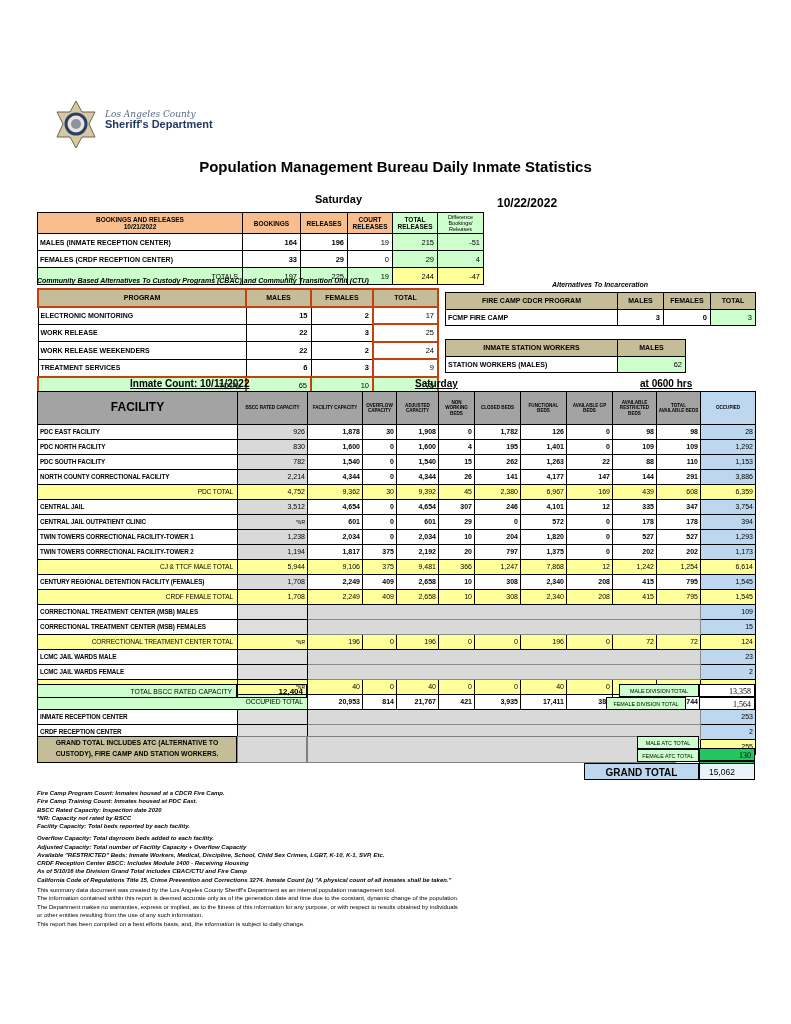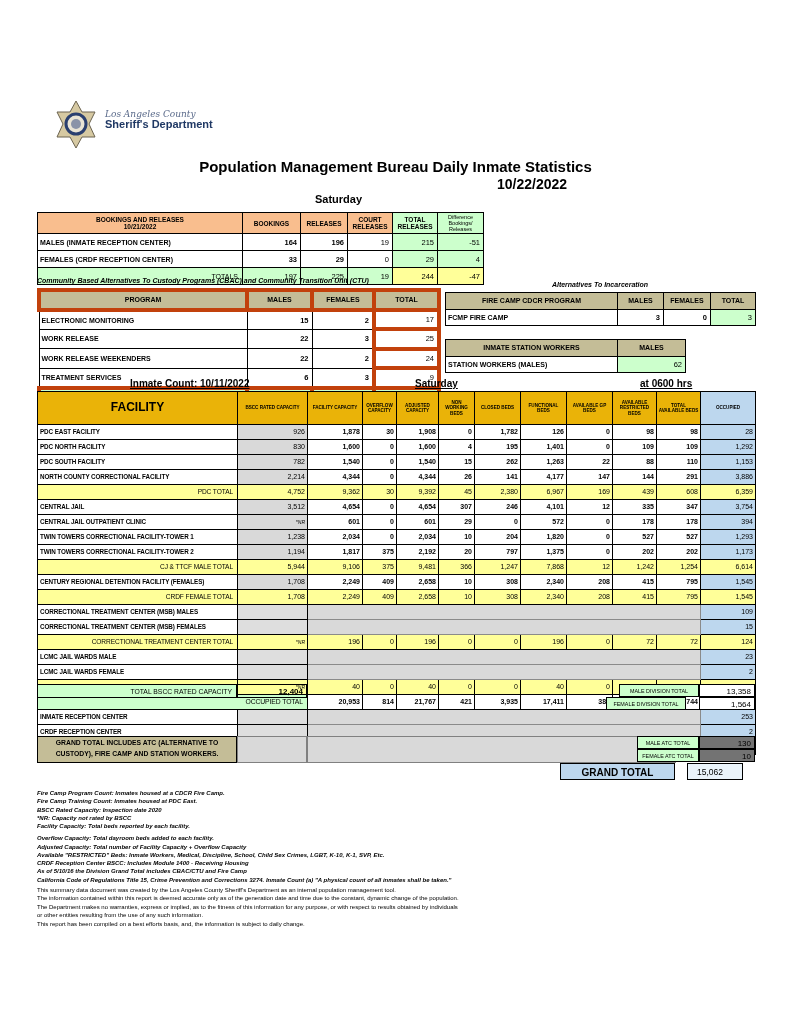--- a/index.html
+++ b/index.html
@@ -10,41 +10,41 @@
 
   
   .logo-wrap{left:53px;top:100px;display:flex;align-items:flex-start;}
   .logo-text{margin-left:6px;margin-top:10px;line-height:1.05;}
   .logo-county{font-family:"DejaVu Serif",serif;font-style:italic;font-size:9px;color:#5a6a8a;}
   .logo-dept{font-size:11px;font-weight:bold;color:#1F3864;}
 
   
   .page-title{left:0;top:158px;width:100%;text-align:center;font-size:15px;font-weight:bold;}
   .day-top{left:315px;top:193px;font-size:11px;font-weight:bold;}
-  .date-top{left:497px;top:176px;font-size:14px;font-weight:bold;}
+  .date-top{left:497px;top:196px;font-size:12px;font-weight:bold;}
 
   
   .bookings{left:37px;top:212px;}
   .bookings table{width:446px;border:1.5px solid #000;}
   .bookings td{border:1px solid #000;font-size:7.5px;height:14px;}
   .bookings .hdr{background:#F9BE8E;text-align:center;font-weight:bold;font-size:6.5px;line-height:1.1;white-space:normal;}
   .bookings .hdr-grn{background:#CCFFCC;}
   .bookings .hdr-diff{font-weight:normal;font-size:5.5px;}
   .bookings .lab{font-weight:bold;font-size:7px;padding-left:2px;border:1.6px solid #000;}
   .bookings .num{text-align:right;padding-right:3px;}
   .bookings .thick{border:1.8px solid #000;font-weight:bold;}
   .bookings .grn{background:#CCFFCC;}
   .bookings .yel{background:#FFFF99;}
   .bookings .tot-lab{background:#CCFFCC;text-align:right;font-size:7px;padding-right:4px;}
 
   
   .cbac-title{left:37px;top:277px;font-size:7px;font-weight:bold;font-style:italic;}
   .cbac{left:37px;top:288px;}
   .cbac table{width:400px;border:1.5px solid #000;}
-  .cbac td{border:4px solid #c2410c;font-size:7.5px;height:13.5px;}
+  .cbac td{border:2px solid #c2410c;font-size:7.5px;height:13.5px;}
   .cbac .hdr{background:#C4BD97;text-align:center;font-weight:bold;font-size:7px;}
   .cbac .lab{font-weight:bold;font-size:7px;padding-left:2px;border:1.6px solid #000;}
   .cbac .num{text-align:right;padding-right:3px;}
   .cbac .thick{border:1.8px solid #000;font-weight:bold;}
   .cbac .grn{background:#CCFFCC;}
   .cbac .tot-lab{background:#CCFFCC;text-align:right;font-size:7px;padding-right:4px;}
 
   
   .ati-title{left:445px;top:281px;width:310px;text-align:center;font-size:7px;font-weight:bold;font-style:italic;}
   .fire{left:445px;top:292px;}
@@ -60,21 +60,21 @@
 
   
   .cl-a{left:130px;top:378px;font-size:10px;font-weight:bold;text-decoration:underline;}
   .cl-b{left:415px;top:378px;font-size:10px;font-weight:bold;text-decoration:underline;}
   .cl-c{left:640px;top:378px;font-size:10px;font-weight:bold;text-decoration:underline;}
 
   
   .facility{left:37px;top:391px;}
   .facility table{width:718px;border:1.8px solid #000;}
   .facility td{border:1px solid #000;font-size:7px;height:12px;line-height:12px;}
-  .facility .hd{background:#eab308;text-align:center;font-weight:bold;font-size:4.6px;line-height:1.15;white-space:normal;height:30px;vertical-align:middle;}
+  .facility .hd{background:#a3a3a3;text-align:center;font-weight:bold;font-size:4.6px;line-height:1.15;white-space:normal;height:30px;vertical-align:middle;}
   .facility .hd-fac{font-size:12px;}
   .facility .hd-occ{background:#BDD7EE;}
   .facility .lab{font-weight:bold;font-size:6.3px;padding-left:2px;letter-spacing:-0.1px;}
   .facility td.val,.facility td.bscc,.facility td.occ{text-align:right;padding-right:2px;}
   .r-fac .bscc{background:#D9D9D9;}
   .r-fac .val{font-weight:bold;border:1.7px solid #000;}
   .r-fac .occ{background:#BDD7EE;}
   .r-total td{background:#FFFF99;}
   .r-total .lab{font-weight:normal;text-align:right;padding-right:4px;font-size:6.6px;}
   .r-span .bscc{background:#DEDEDE;}
@@ -87,38 +87,38 @@
   .r-totalspan .lab{font-weight:normal;text-align:right;padding-right:4px;font-size:6.6px;}
   td.nr{font-size:5px;font-style:italic;text-align:right;}
 
   
   .bottom{left:37px;top:684px;width:718px;height:48px;}
   .bscc-line{position:absolute;left:0;top:0;display:flex;}
   .bscc-lab{width:200px;height:14px;line-height:14px;background:#CCFFCC;border:1px solid #000;text-align:right;padding-right:4px;font-size:6.8px;box-sizing:border-box;}
   .bscc-val{width:70px;height:14px;line-height:14px;border:1px solid #000;text-align:right;padding-right:3px;font-size:8px;font-weight:bold;box-sizing:border-box;}
   .div-row{position:absolute;display:flex;}
   .div-lab{background:#CCFFCC;border:1px solid #000;text-align:center;font-size:5.4px;box-sizing:border-box;}
-  .div-val{border:1px solid #000;text-align:right;padding-right:3px;font-size:8px;box-sizing:border-box;background:#fff;}
+  .div-val{border:1px solid #000;text-align:right;padding-right:3px;font-size:8px;box-sizing:border-box;background:#fff;font-family:Liberation Serif, serif;}
   .dr1{right:0;top:0;}  .dr1 .div-lab{width:80px;height:13px;line-height:13px;}
   .dr1 .div-val{width:56px;height:13px;line-height:13px;}
   .dr2{right:0;top:13px;gap:13px;} .dr2 .div-lab{width:80px;height:13px;line-height:13px;}
   .dr2 .div-val{width:56px;height:13px;line-height:13px;}
   .dr3{right:0;top:26px;} 
   .dr3 .custody-lab{width:160px;height:16px;line-height:16px;background:#FAC08F;border:1.6px solid #000;text-align:center;font-size:9.5px;font-weight:bold;box-sizing:border-box;}
   .dr3 .div-val{width:56px;height:16px;line-height:16px;font-size:8.5px;}
 
   
   .atc{left:37px;top:736px;width:718px;height:46px;}
   .atc-note{position:absolute;left:0;top:0;width:200px;height:27px;background:#C4BD97;border:1px solid #000;font-size:6.8px;font-weight:bold;text-align:center;line-height:1.6;box-sizing:border-box;padding-top:1px;}
   .atc-gray1{position:absolute;left:200px;top:0;width:70px;height:27px;background:#D9D9D9;border:1px solid #808080;box-sizing:border-box;}
   .atc-gray2{position:absolute;left:270px;top:0;width:369px;height:27px;background:#D9D9D9;border:1px solid #808080;box-sizing:border-box;}
   .atc-r1{right:0;top:0;}  .atc-r2{right:0;top:13px;}
   .atc .div-lab{width:62px;height:13px;line-height:13px;}
-  .atc .div-val{width:56px;height:13px;line-height:13px;background:#737373;}
-  .grand{position:absolute;right:12px;top:27px;display:flex;gap:12px;}
+  .atc .div-val{width:56px;height:13px;line-height:13px;background:#22c55e;margin-top:12px;}
+  .grand{position:absolute;right:0;top:27px;display:flex;}
   .grand-lab{width:115px;height:17px;line-height:17px;background:#BDD7EE;border:1.6px solid #000;text-align:center;font-weight:bold;font-size:10px;box-sizing:border-box;}
   .grand-val{width:56px;height:17px;line-height:17px;border:1.8px solid #000;text-align:right;padding-right:19px;font-size:8.5px;box-sizing:border-box;background:#EAF3FA;}
 
   
   .fnotes{left:37px;top:789px;font-size:6px;font-style:italic;font-weight:bold;line-height:1.38;}
   .fnotes .grp{margin-bottom:4px;}
   .disc{left:37px;top:886px;font-size:6px;line-height:1.4;}
 </style>
 </head>
 <body>

